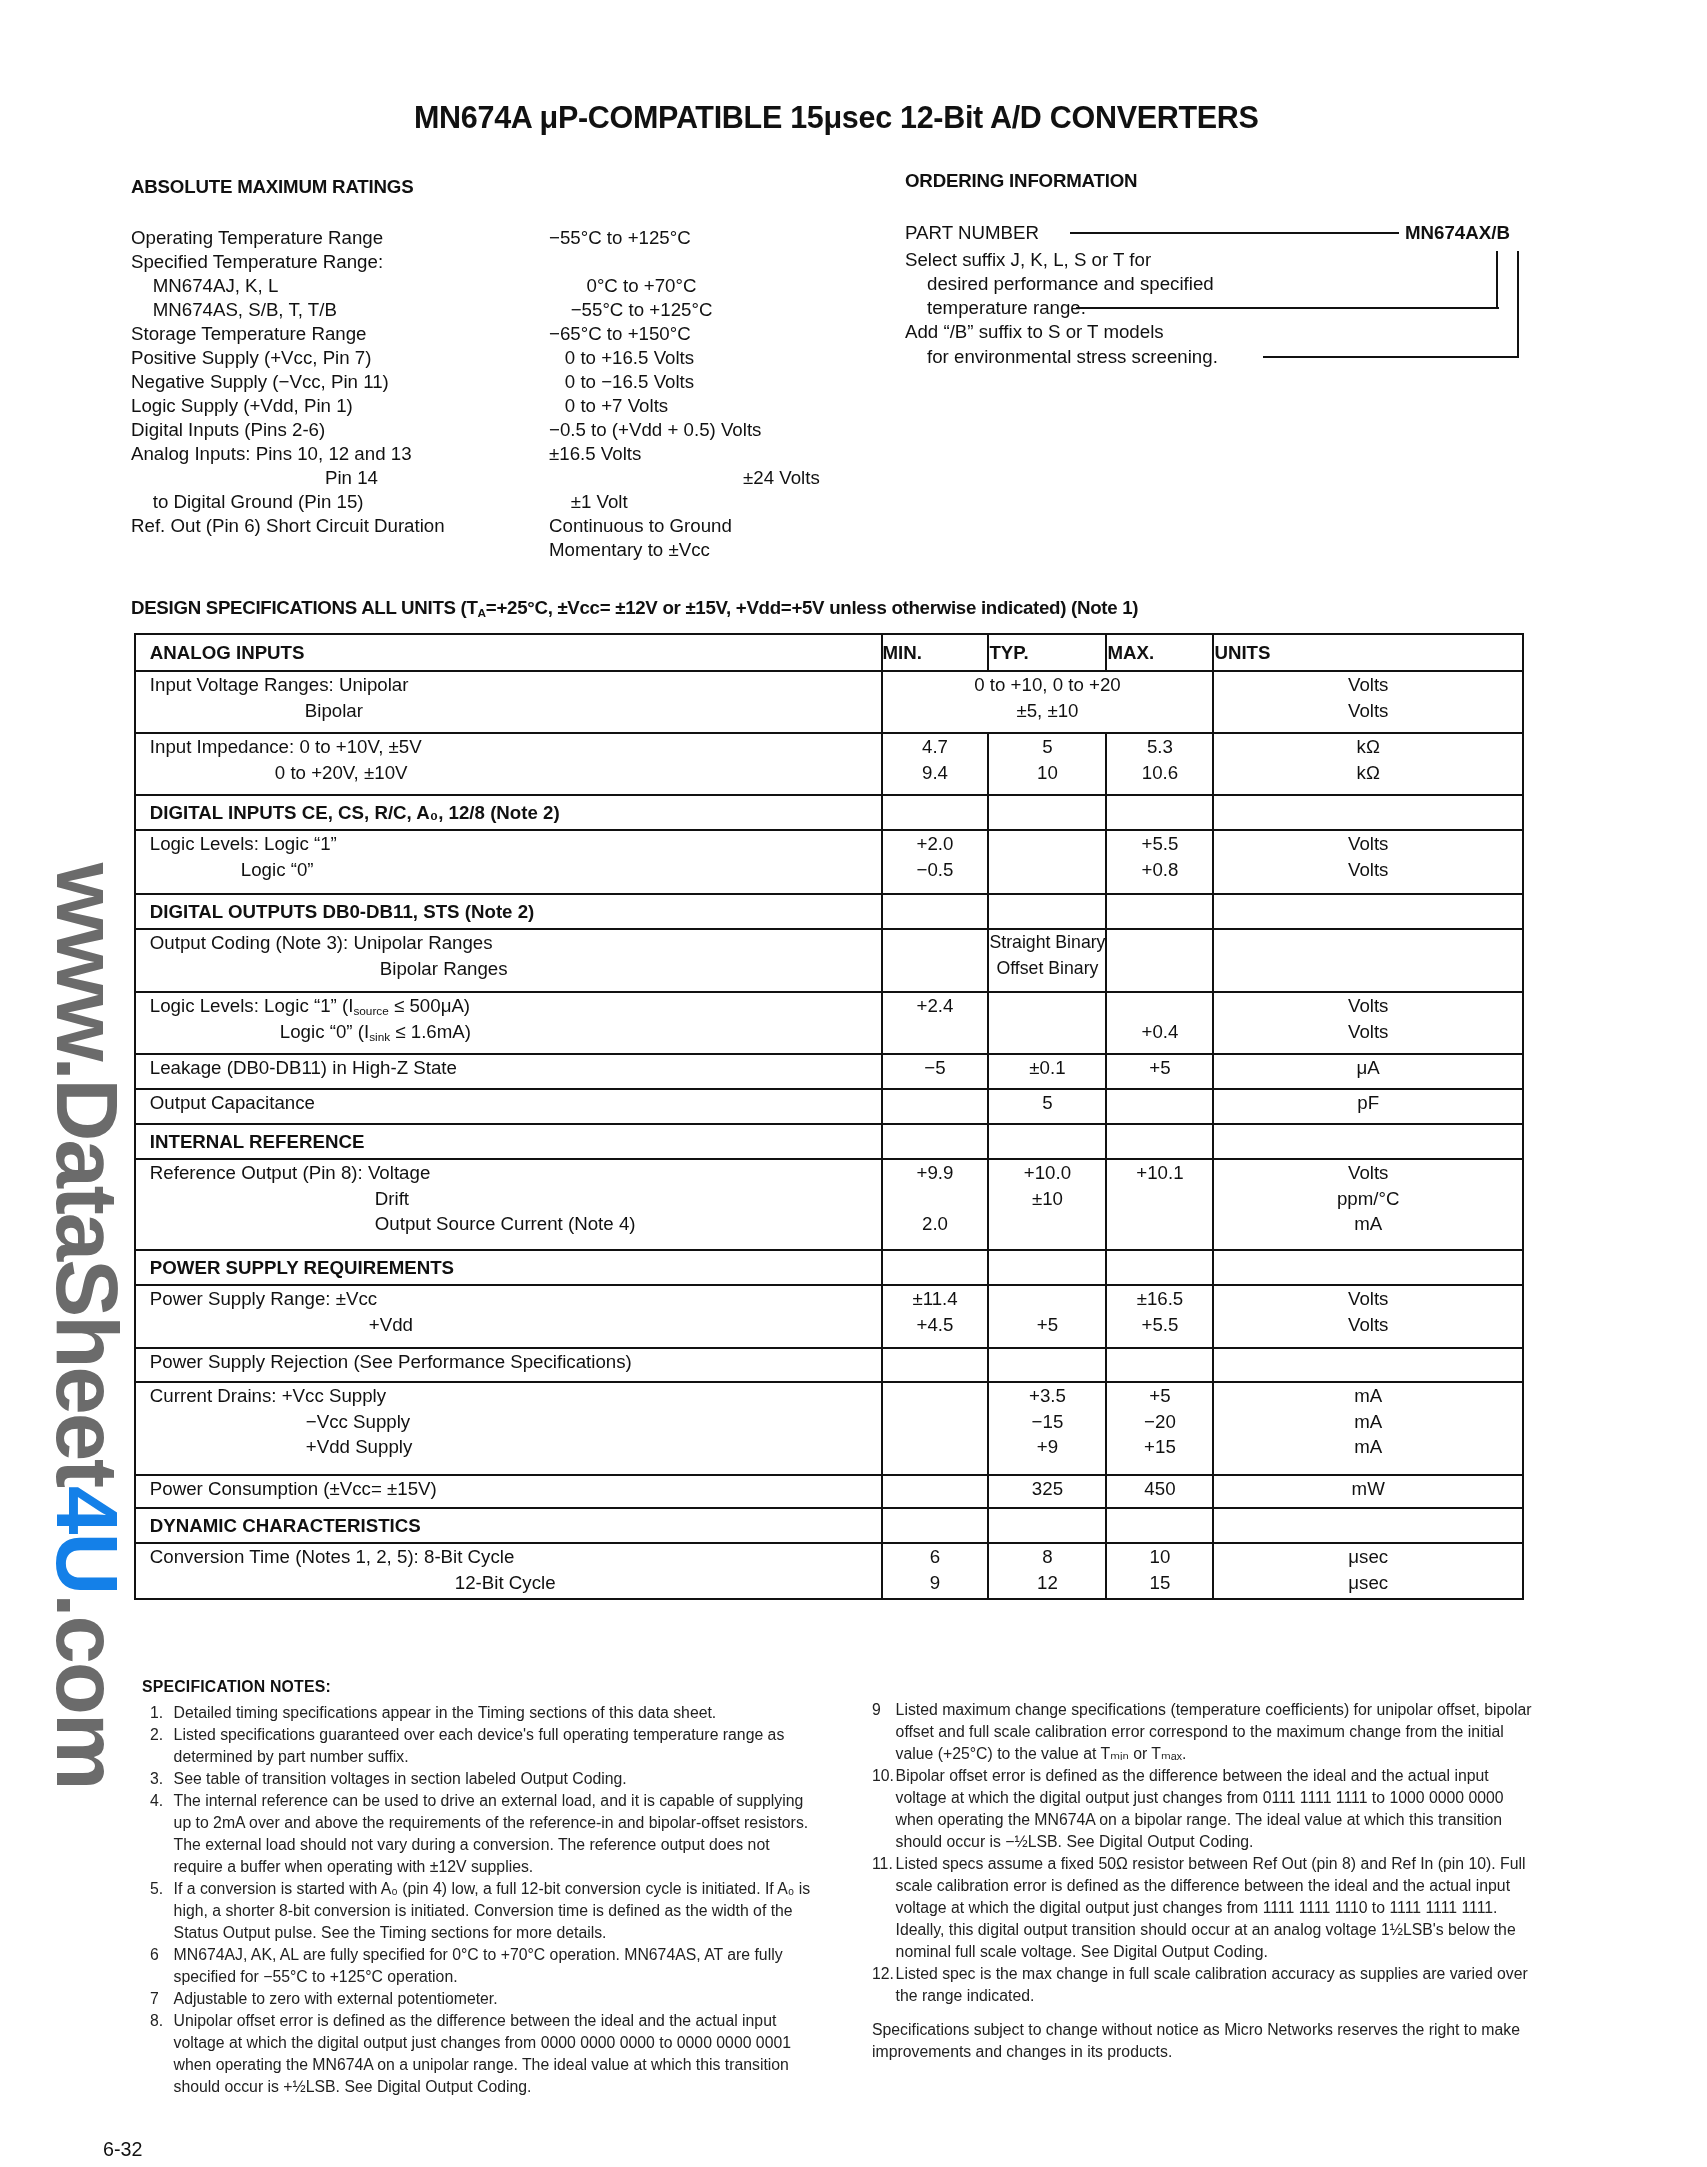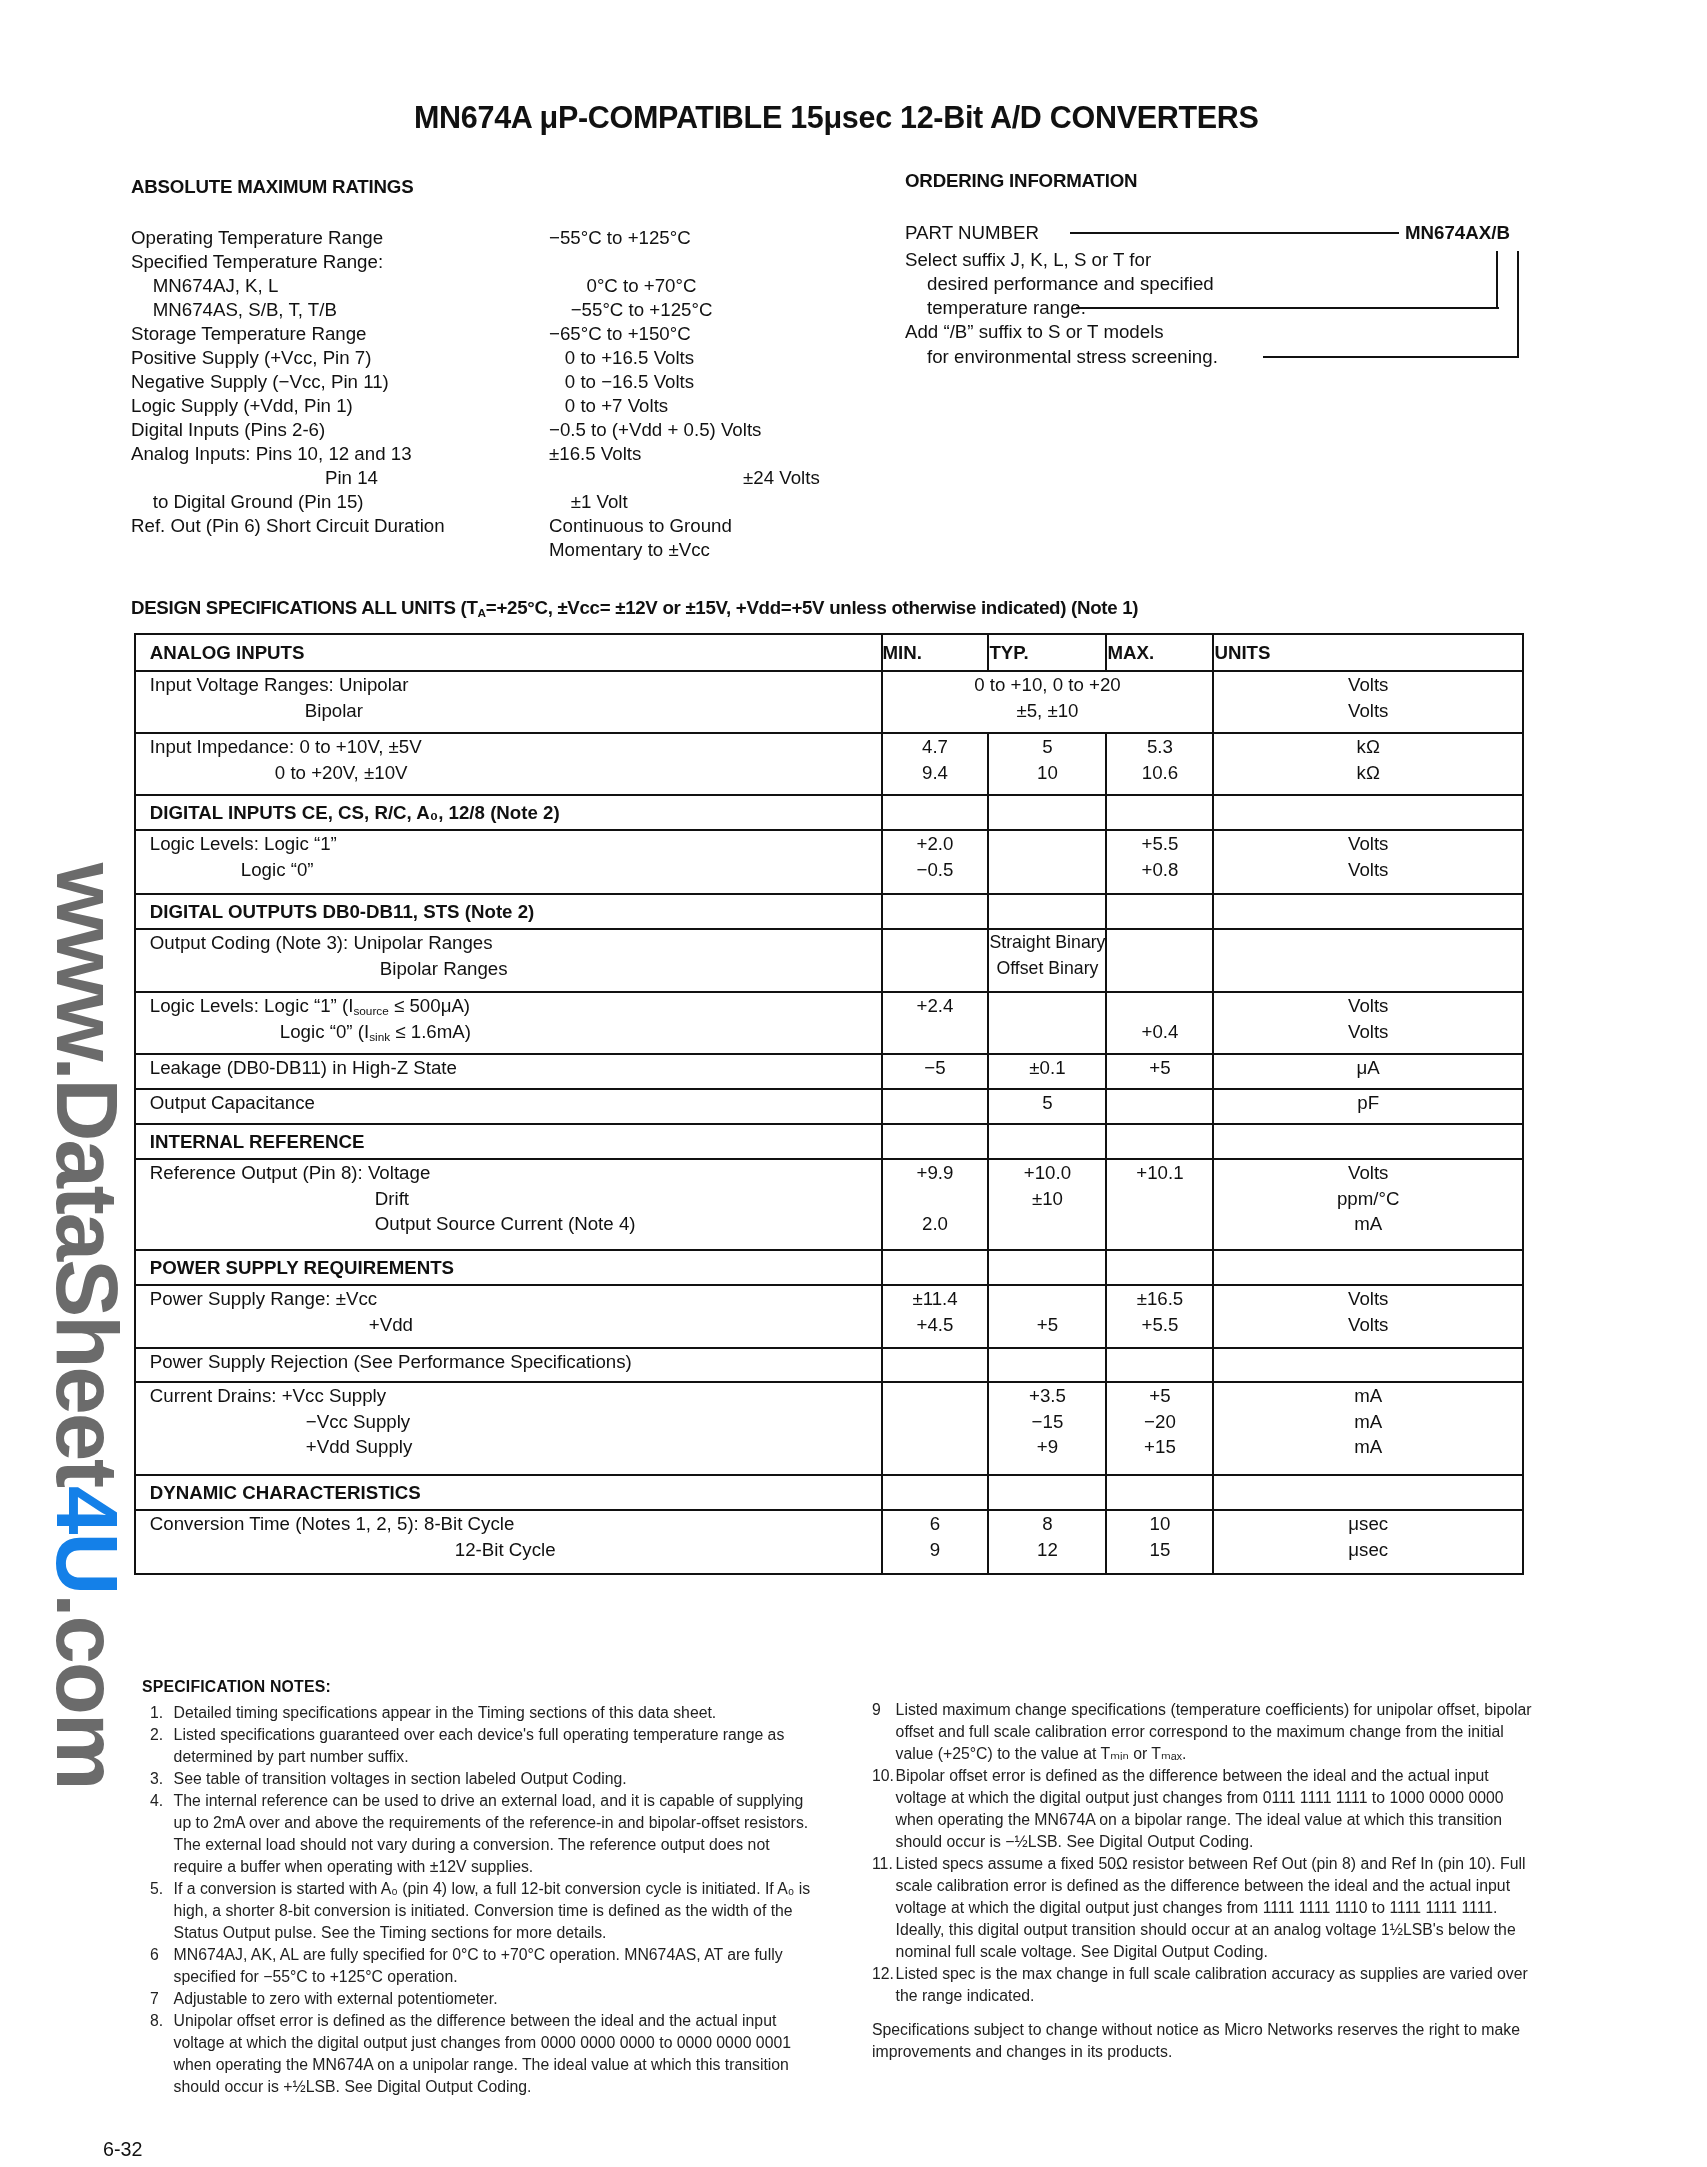--- a/index.html
+++ b/index.html
@@ -400,28 +400,45 @@
           <div>+5</div>
           <div>−20</div>
           <div>+15</div>
         </td>
         <td class="c cell-lines lbl-pad">
           <div>mA</div>
           <div>mA</div>
           <div>mA</div>
         </td>
       </tr>
+      <tr style="height: 33px;">
+        <td class="p cell-lines lbl-pad">
+          <div style="padding-left: 0px;">Power Consumption (±Vcc= ±15V)</div>
+        </td>
+        <td class="c cell-lines lbl-pad">
+          <div></div>
+        </td>
+        <td class="c cell-lines lbl-pad">
+          <div>325</div>
+        </td>
+        <td class="c cell-lines lbl-pad">
+          <div>450</div>
+        </td>
+        <td class="c cell-lines lbl-pad">
+          <div>mW</div>
+        </td>
+      </tr>
       <tr>
         <td class="sec">DYNAMIC CHARACTERISTICS</td>
         <td></td>
         <td></td>
         <td></td>
         <td></td>
       </tr>
-      <tr style="height: 64px;">
+      <tr style="height: 56px;">
         <td class="p cell-lines lbl-pad">
           <div style="padding-left: 0px;">Conversion Time (Notes 1, 2, 5): 8-Bit Cycle</div>
           <div style="padding-left: 305px;">12-Bit Cycle</div>
         </td>
         <td class="c cell-lines lbl-pad">
           <div>6</div>
           <div>9</div>
         </td>
         <td class="c cell-lines lbl-pad">
           <div>8</div>

